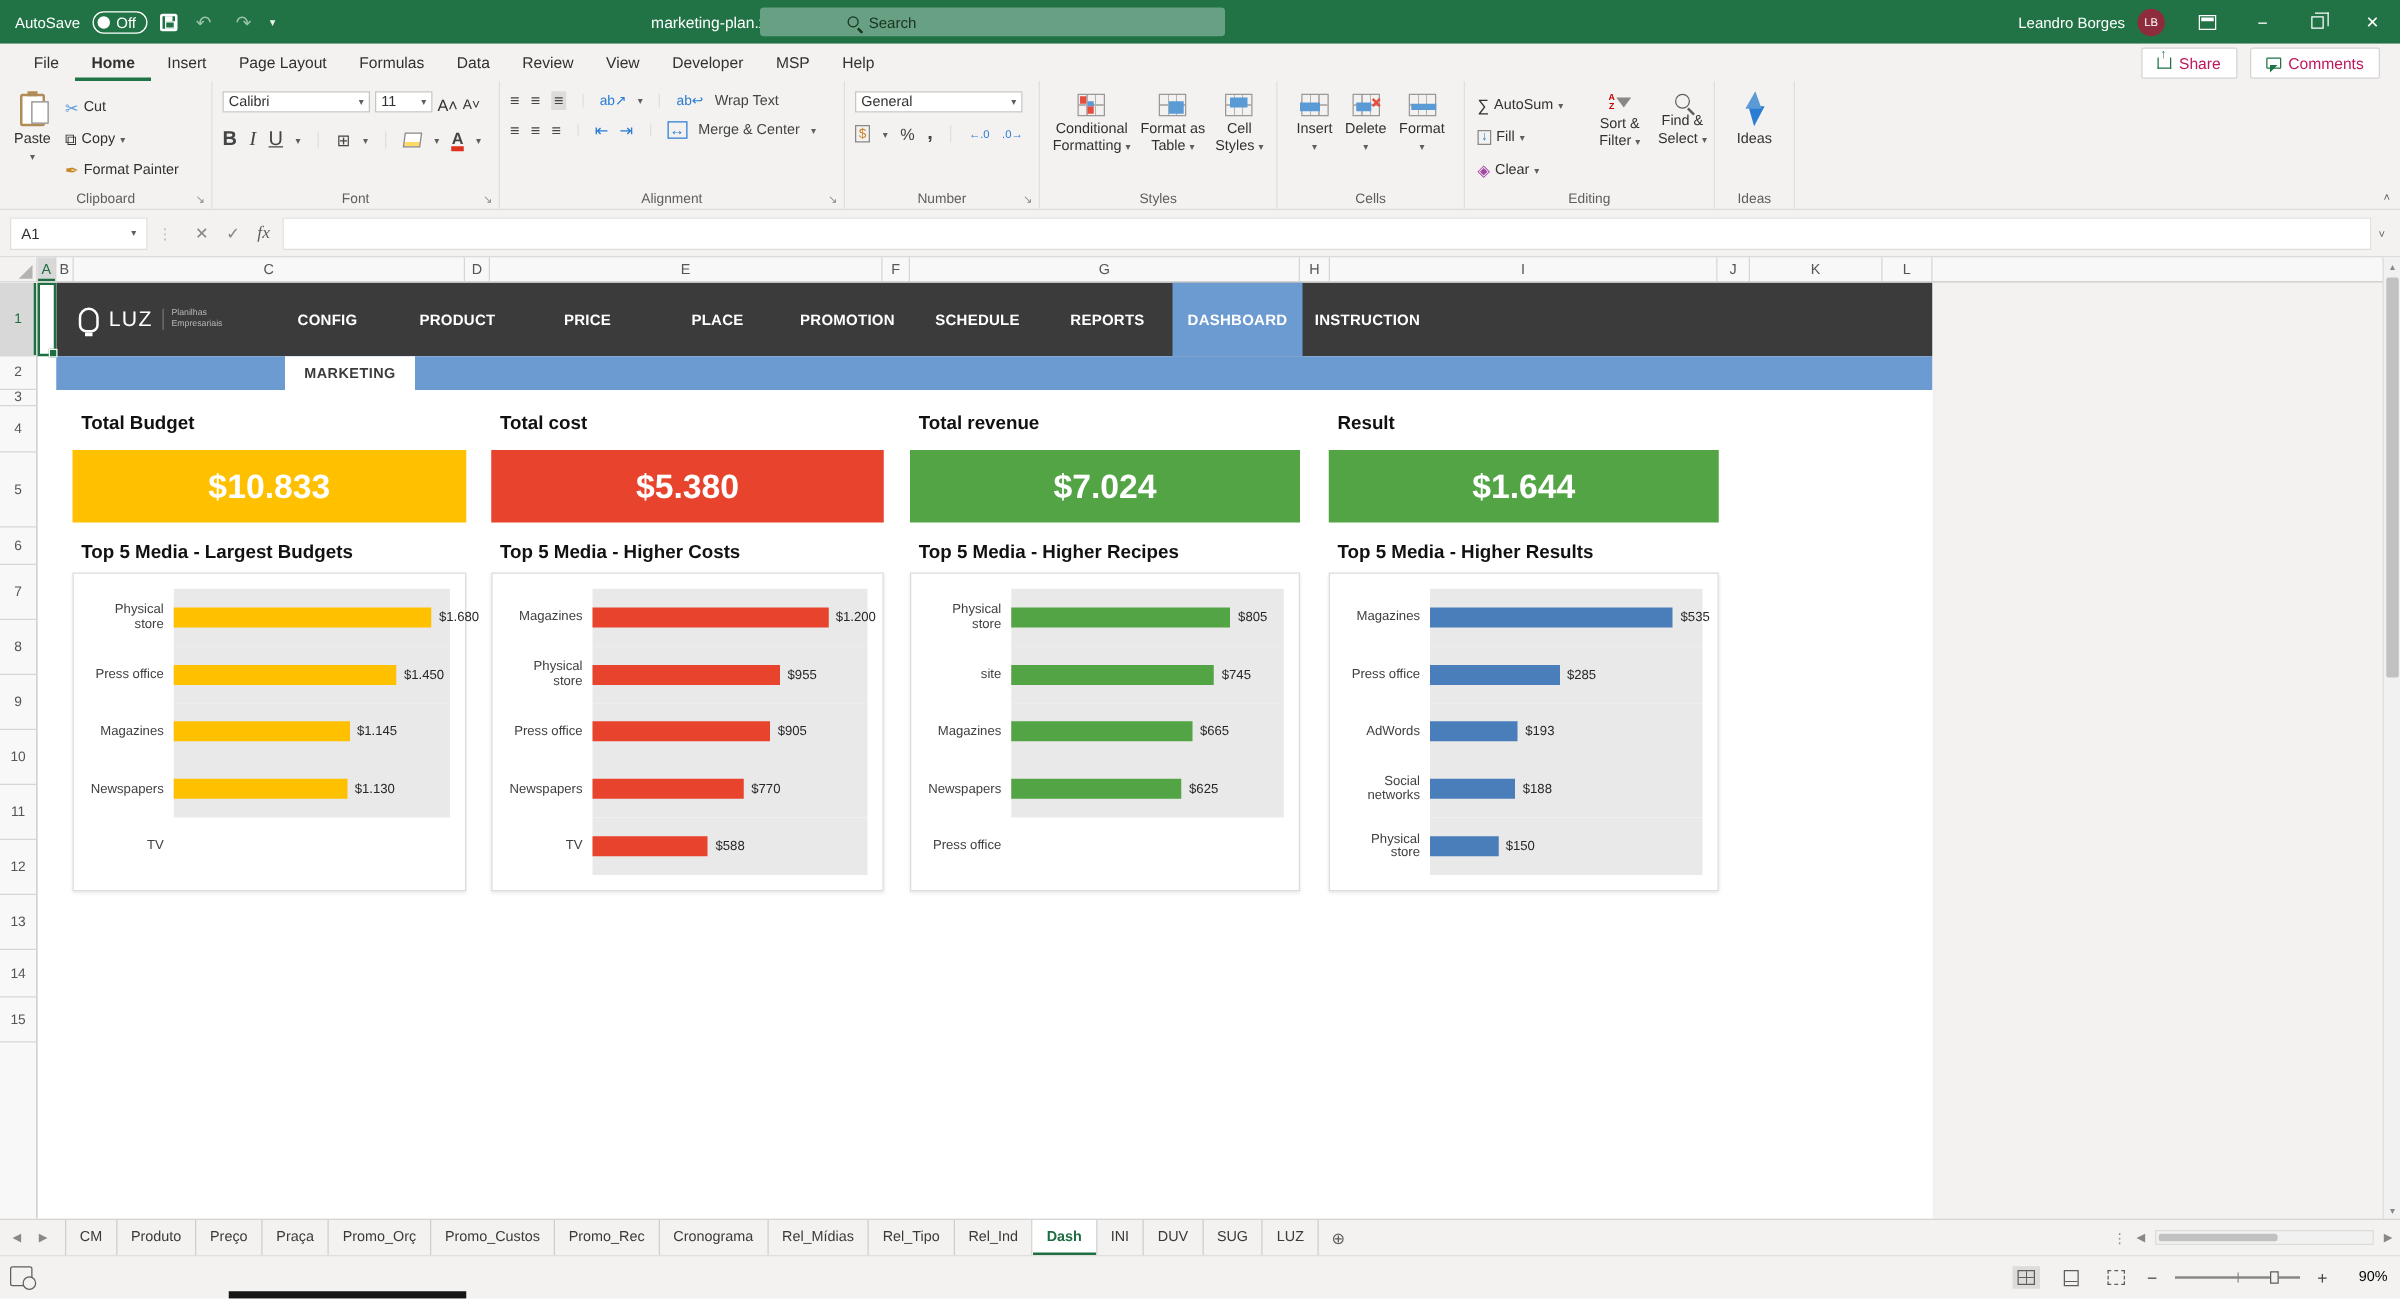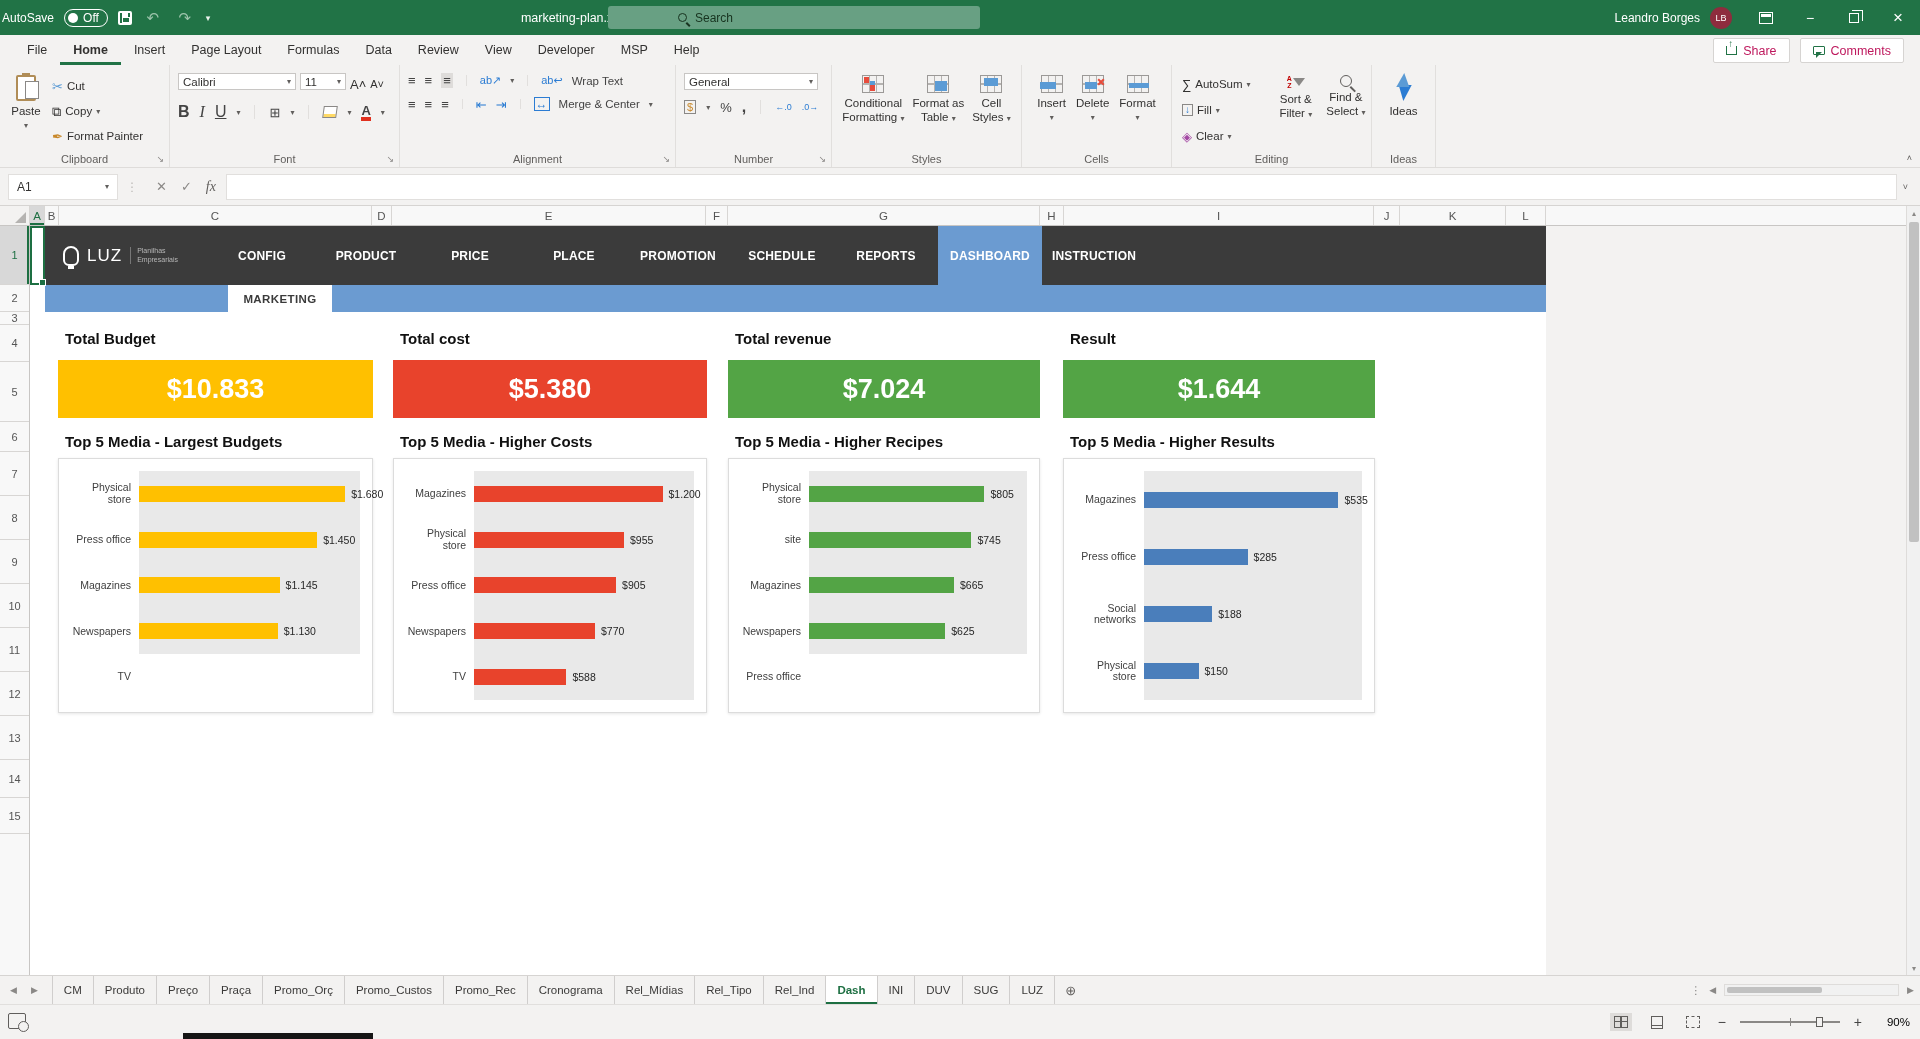--- a/index.html
+++ b/index.html
@@ -3,21 +3,21 @@
 <meta charset="utf-8">
 <style>
   * { margin:0; padding:0; box-sizing:border-box; }
   html,body { width:1920px; height:1039px; overflow:hidden; background:#fff;
     font-family:"Liberation Sans", sans-serif; }
   #app { position:relative; width:1920px; height:1039px; background:#f3f2f1; overflow:hidden; }
 
   
   .titlebar { position:absolute; left:0; top:0; width:1920px; height:35px; background:#217346;
     display:flex; align-items:center; color:#fff; font-size:12px; }
-  .tb-left { display:flex; align-items:center; gap:10px; padding-left:2px; }
+  .tb-left { display:flex; align-items:center; gap:10px; padding-left:12px; }
   .autosave-pill { display:flex; align-items:center; gap:5px; border:1px solid #fff; border-radius:10px;
     padding:1px 8px 1px 3px; height:18px; }
   .autosave-dot { width:10px; height:10px; border-radius:50%; background:#fff; }
   .tb-ico { color:#eaf3ec; font-size:15px; width:22px; text-align:center; cursor:default; }
   .tb-ico.dim { color:#9cc3ab; }
   .save-ico { width:14px; height:14px; border:2px solid #fff; border-radius:2px; position:relative; }
   .save-ico:before { content:""; position:absolute; left:2px; top:0; width:6px; height:4px; background:#fff; }
   .save-ico:after { content:""; position:absolute; left:2px; bottom:0; width:6px; height:4px; border:1px solid #fff; }
   .chev-sm { font-size:9px; color:#eaf3ec; }
   .tb-title { position:absolute; left:460px; top:0; width:240px; height:35px; display:flex;
@@ -700,20 +700,27 @@
               </div>
             </div>
             <div class="crow">
               <span class="clabel">Press office</span>
               <div class="cplot">
                 <div class="cbar" style="background: rgb(74, 126, 187); width: 47.5%;"></div>
                 <span class="cval">$285</span>
               </div>
             </div>
             <div class="crow">
+              <span class="clabel">AdWords</span>
+              <div class="cplot">
+                <div class="cbar" style="background: rgb(74, 126, 187); width: 32.2%;"></div>
+                <span class="cval">$193</span>
+              </div>
+            </div>
+            <div class="crow">
               <span class="clabel">Social networks</span>
               <div class="cplot">
                 <div class="cbar" style="background: rgb(74, 126, 187); width: 31.3%;"></div>
                 <span class="cval">$188</span>
               </div>
             </div>
             <div class="crow">
               <span class="clabel">Physical store</span>
               <div class="cplot">
                 <div class="cbar" style="background: rgb(74, 126, 187); width: 25%;"></div>

